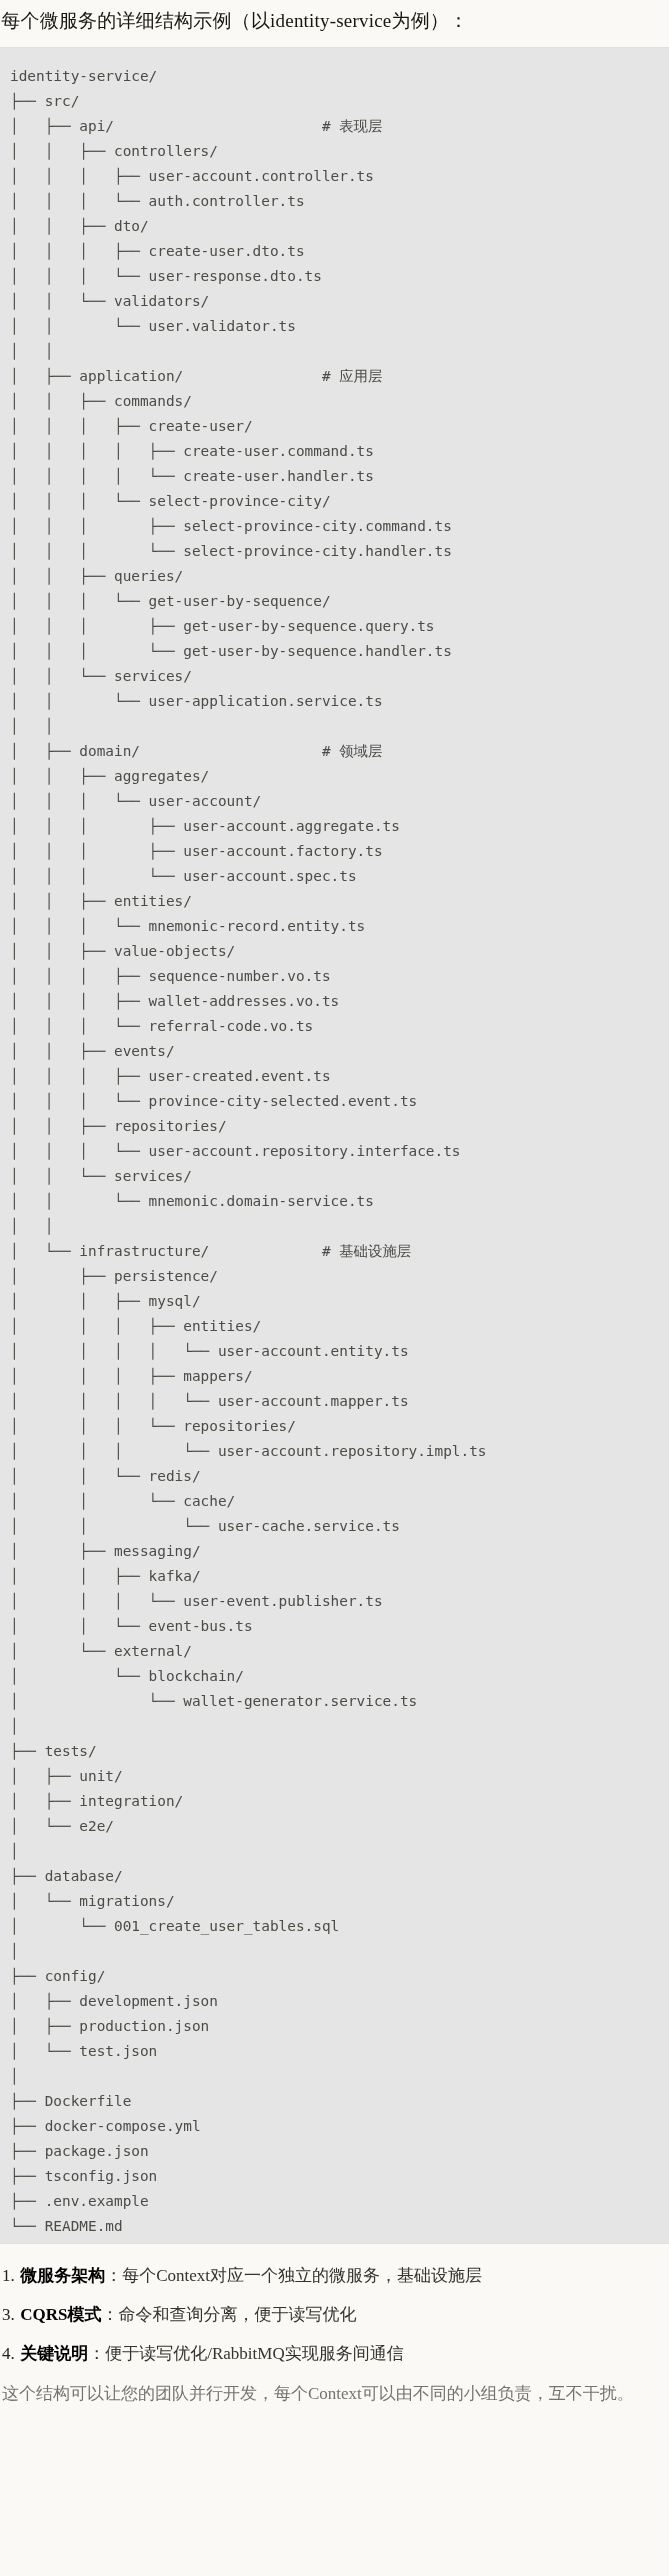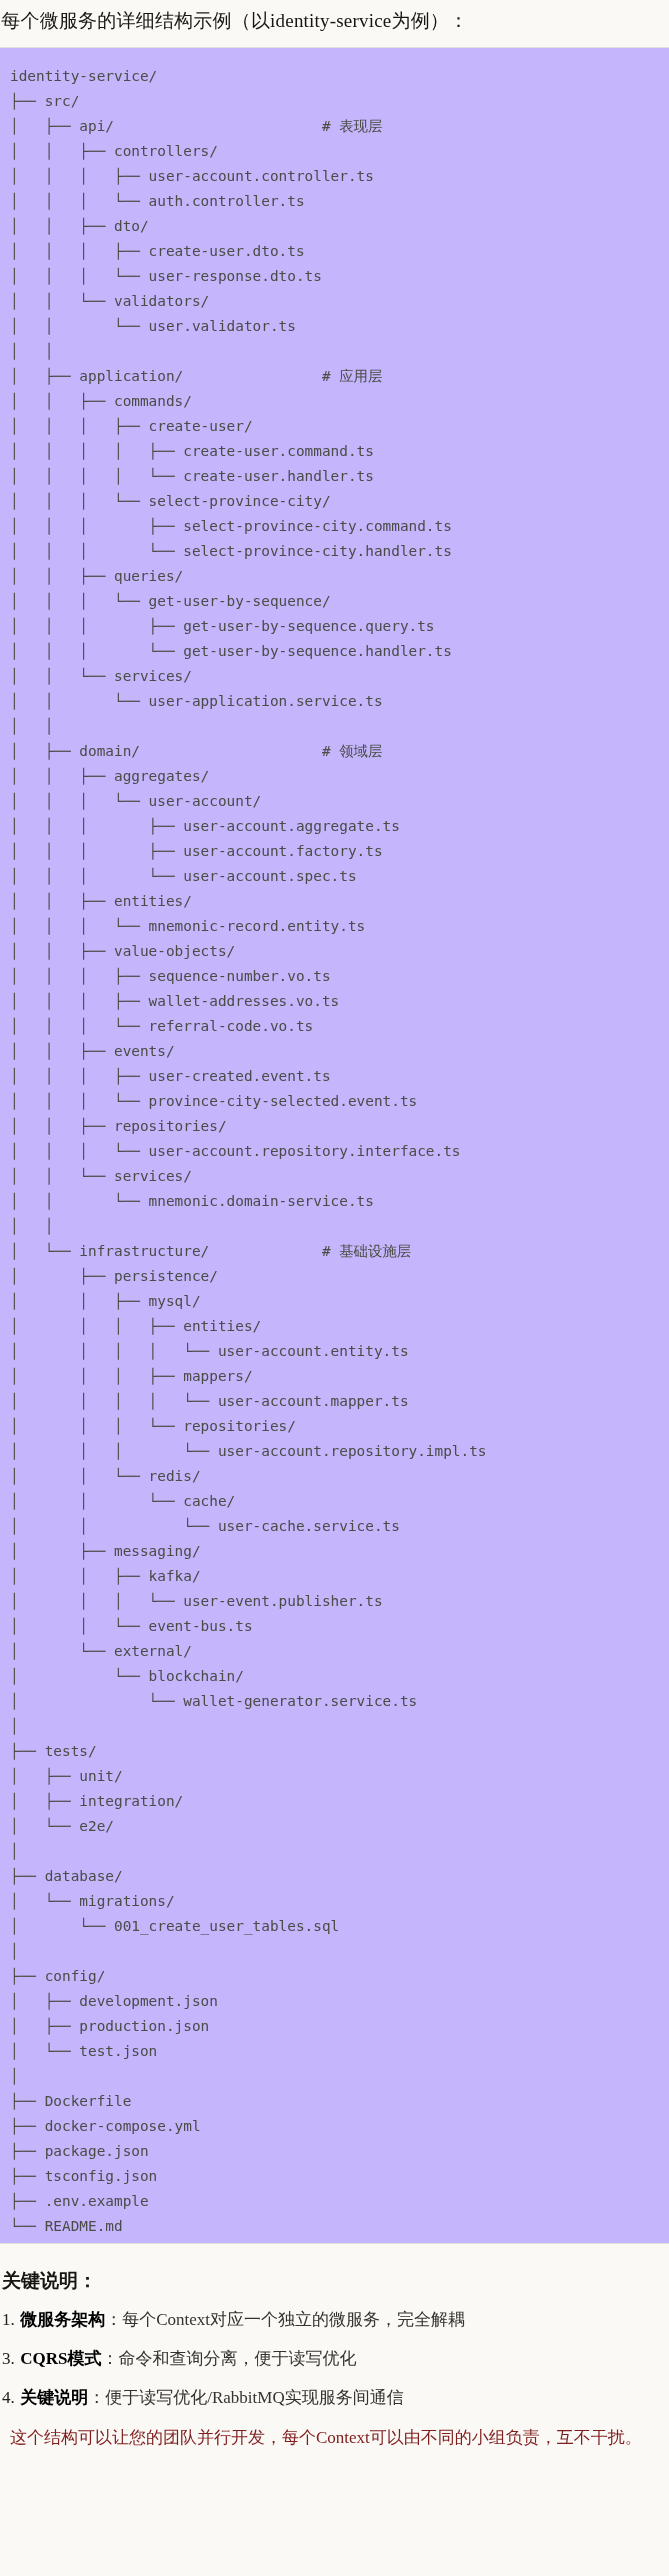--- a/index.html
+++ b/index.html
@@ -14,21 +14,21 @@
   .page-title {
     font-size: 19px;
     font-weight: 400;
     line-height: 26px;
     padding: 8.1px 10px 0 1.3px;
     color: #171611;
     letter-spacing: 0.2px;
   }
   .code-block {
     margin-top: 13px;
-    background: #c4b5fd;
+    background: #e5e5e5;
     border-top: 0.6px solid #e2e0d7;
     border-bottom: 0.6px solid #e2e0d7;
   }
   .code-block pre {
     margin: 0;
     padding: 16.3px 6.3px 3.8px 10px;
     font-family: "DejaVu Sans Mono", monospace;
     font-size: 14.4px;
     line-height: 25px;
     color: #4c4b45;
@@ -50,22 +50,22 @@
     color: #34332e;
     white-space: nowrap;
   }
   .note-item:first-of-type { margin-top: 19px; }
   .note-num { color: #22211d; margin-right: 5.6px; }
   .note-term { font-weight: 700; color: #000000; }
   .note-sep { color: #34332e; }
   .closing {
     font-size: 17px;
     line-height: 25px;
-    margin: 15px 0 0 8px;
-    color: #7f1d1d;
+    margin: 15px 0 0 0;
+    color: #737373;
     white-space: nowrap;
   }
 </style>
 </head>
 <body>
 
 <div class="page-title">每个微服务的详细结构示例（以identity-service为例）：</div>
 
 <div class="code-block">
   <pre>identity-service/
@@ -151,23 +151,22 @@
 │
 ├── Dockerfile
 ├── docker-compose.yml
 ├── package.json
 ├── tsconfig.json
 ├── .env.example
 └── README.md</pre>
 </div>
 
 <div class="notes">
-  <div class="notes-heading">关键说明：</div>
 
-  <div class="note-item"><span class="note-num">1.</span><span class="note-term">微服务架构</span><span class="note-sep">：</span><span class="note-desc">每个Context对应一个独立的微服务，完全解耦</span></div>
+  <div class="note-item"><span class="note-num">1.</span><span class="note-term">微服务架构</span><span class="note-sep">：</span><span class="note-desc">每个Context对应一个独立的微服务，基础设施层</span></div>
 
 
   <div class="note-item"><span class="note-num">3.</span><span class="note-term">CQRS模式</span><span class="note-sep">：</span><span class="note-desc">命令和查询分离，便于读写优化</span></div>
 
   <div class="note-item"><span class="note-num">4.</span><span class="note-term">关键说明</span><span class="note-sep">：</span><span class="note-desc">便于读写优化/RabbitMQ实现服务间通信</span></div>
 
 
 
   <div class="closing">这个结构可以让您的团队并行开发，每个Context可以由不同的小组负责，互不干扰。</div>
 </div>

